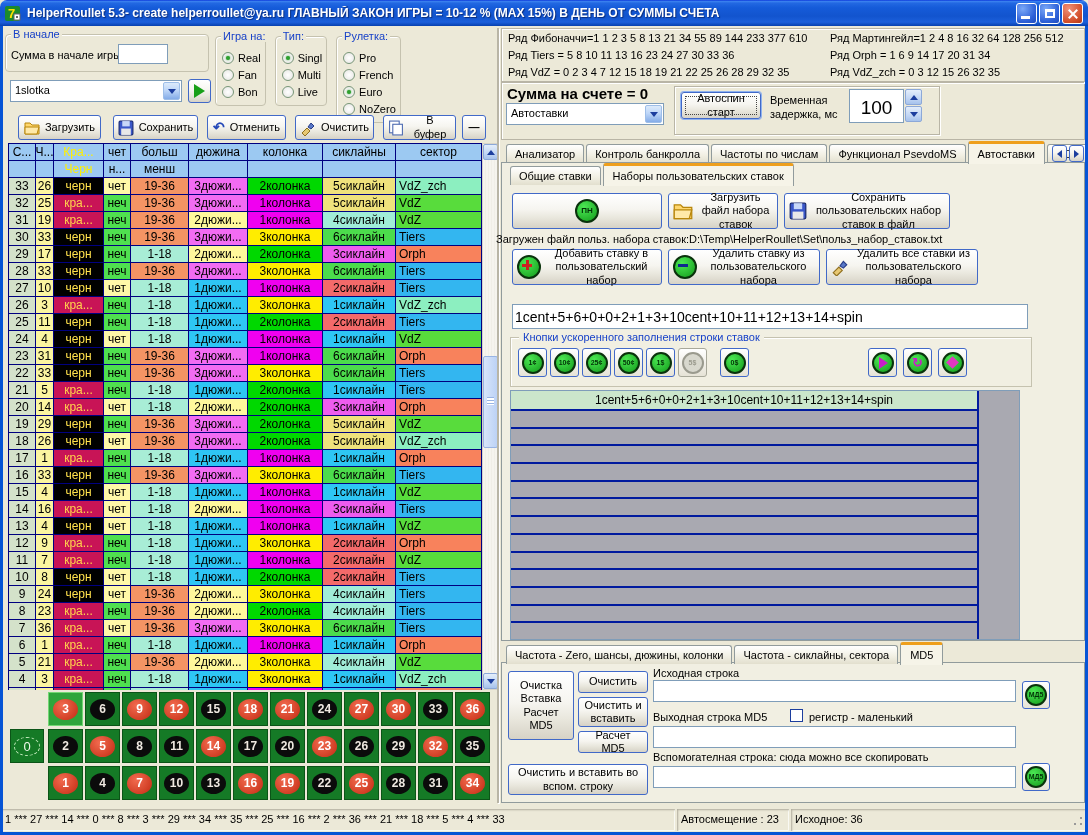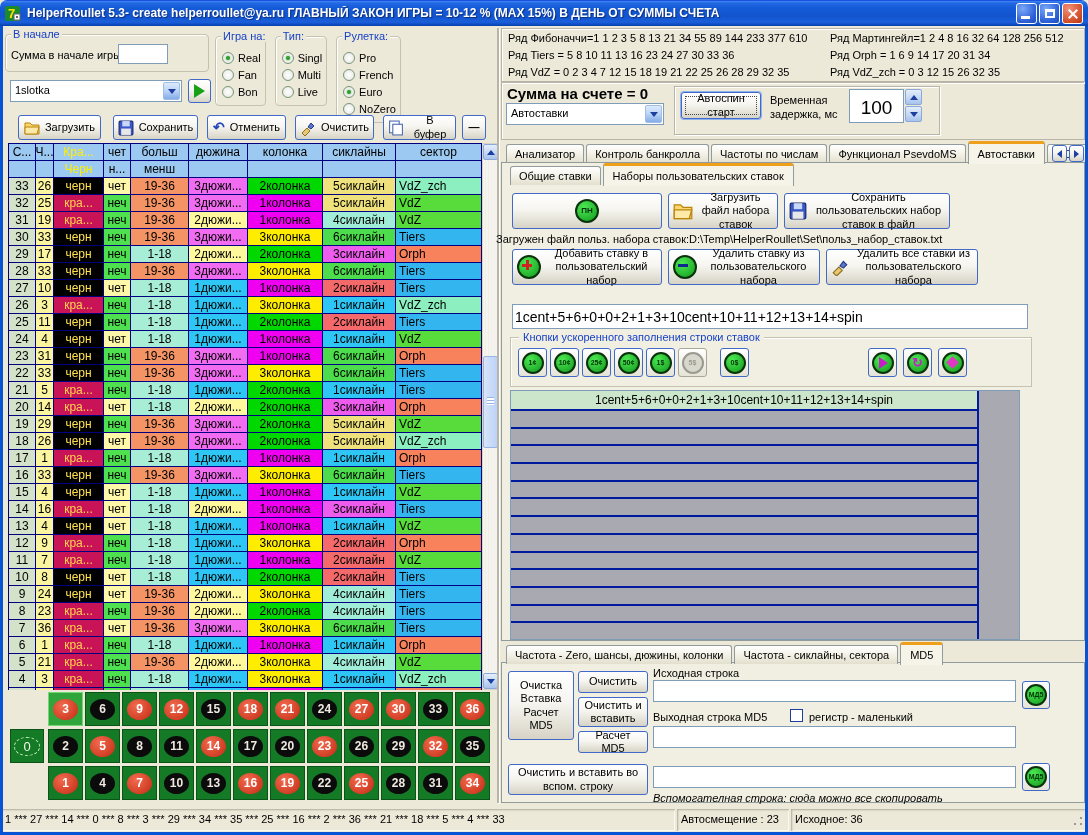--- a/index.html
+++ b/index.html
@@ -845,21 +845,21 @@
   <input class="input" style="left: 653px; top: 680px; width: 363px; height: 22px; position: absolute; z-index: 2;">
   <div style="position:absolute;left:1022px;top:681px;width:28px;height:28px;border:1px solid #4169C8;border-radius:3px;background:linear-gradient(#fff,#E6E3D6);display:flex;align-items:center;justify-content:center;z-index:2;">
     <span class="gcirc" style="width:22px;height:22px;font-size:7px;line-height:6px;text-align:center;word-break:break-all;padding:1px;">МД5</span>
   </div>
 
   <div class="lbl" style="left:653px;top:711px;z-index:2;">Выходная строка MD5</div>
   <span style="position:absolute;left:790px;top:709px;width:13px;height:13px;border:1px solid #1C3E9E;background:#fff;z-index:2;"></span>
   <div class="lbl" style="left:809px;top:711px;z-index:2;">регистр  - маленький</div>
   <input class="input" style="left: 653px; top: 726px; width: 363px; height: 22px; position: absolute; z-index: 2;">
 
-  <div class="lbl" style="left:653px;top:792px;z-index:2;font-style:italic;">Вспомогателная строка: сюда можно все скопировать</div>
+  <div class="lbl" style="left:653px;top:751px;z-index:2;">Вспомогателная строка: сюда можно все скопировать</div>
   <input class="input" style="left: 653px; top: 766px; width: 363px; height: 22px; position: absolute; z-index: 2;">
   <div style="position:absolute;left:1022px;top:763px;width:28px;height:28px;border:1px solid #4169C8;border-radius:3px;background:linear-gradient(#fff,#E6E3D6);display:flex;align-items:center;justify-content:center;z-index:2;">
     <span class="gcirc" style="width:22px;height:22px;font-size:7px;line-height:6px;text-align:center;word-break:break-all;padding:1px;">МД5</span>
   </div>
 
   <div class="status">
     <div class="ssec" style="width:674px;">1 *** 27 *** 14 *** 0 *** 8 *** 3 *** 29 *** 34 *** 35 *** 25 *** 16 *** 2 *** 36 *** 21 *** 18 *** 5 *** 4 *** 33</div>
     <div class="ssec" style="width:112px;">Автосмещение : 23</div>
     <div class="ssec" style="flex:1;">Исходное: 36</div>
     <div class="grip"></div>

